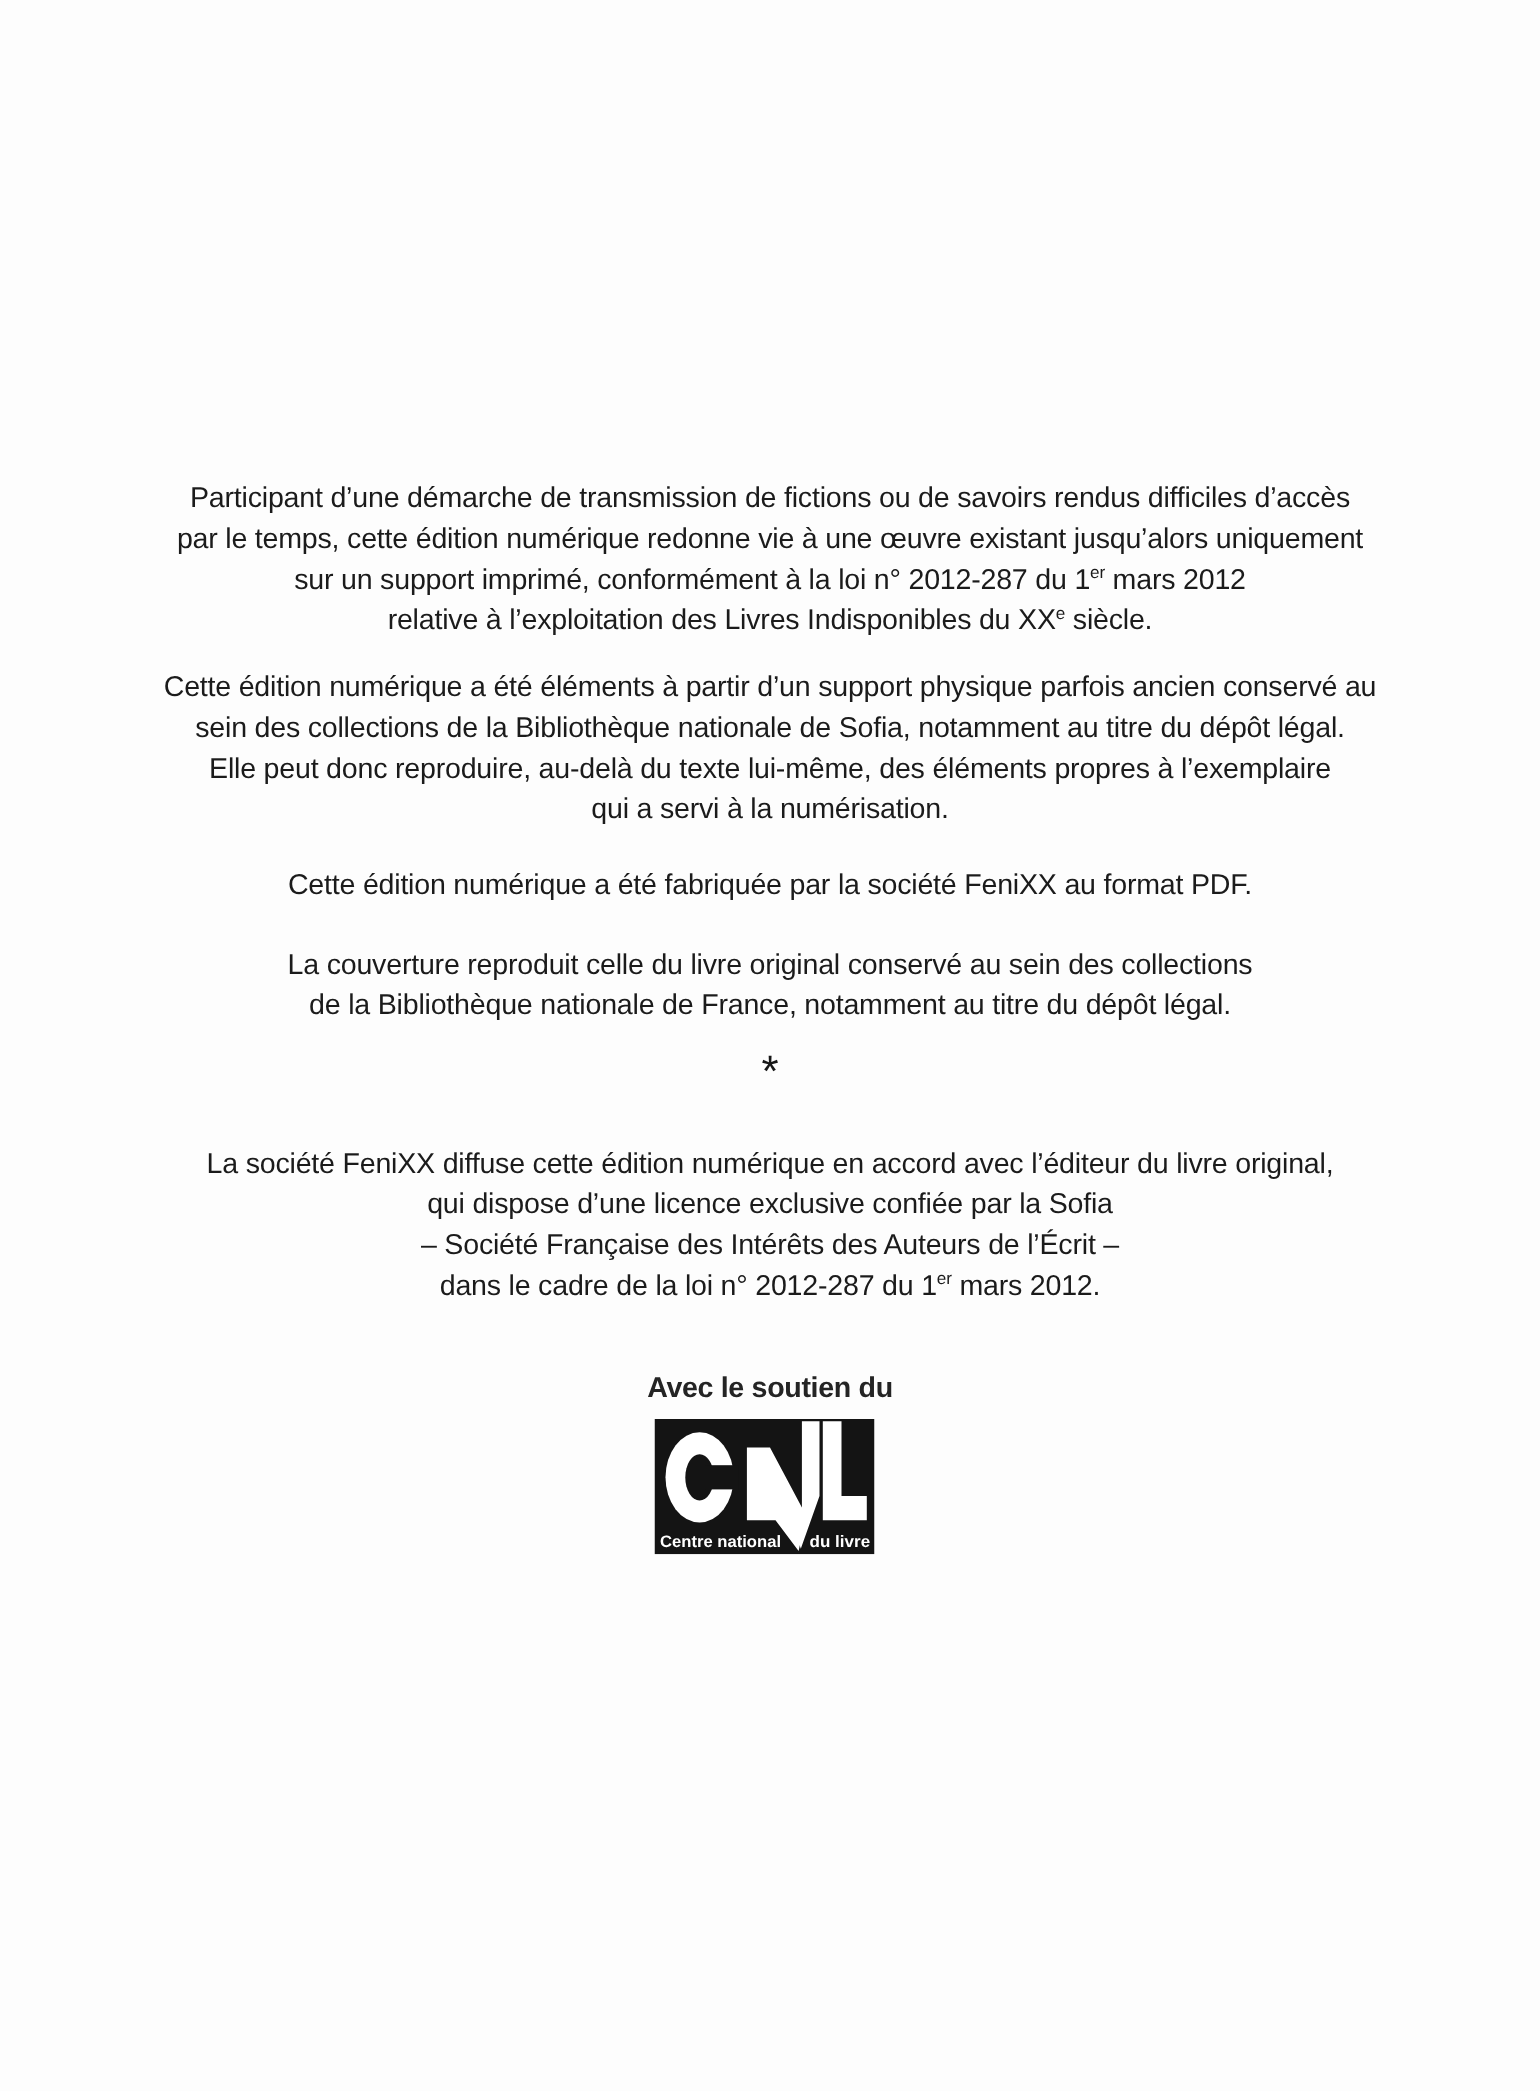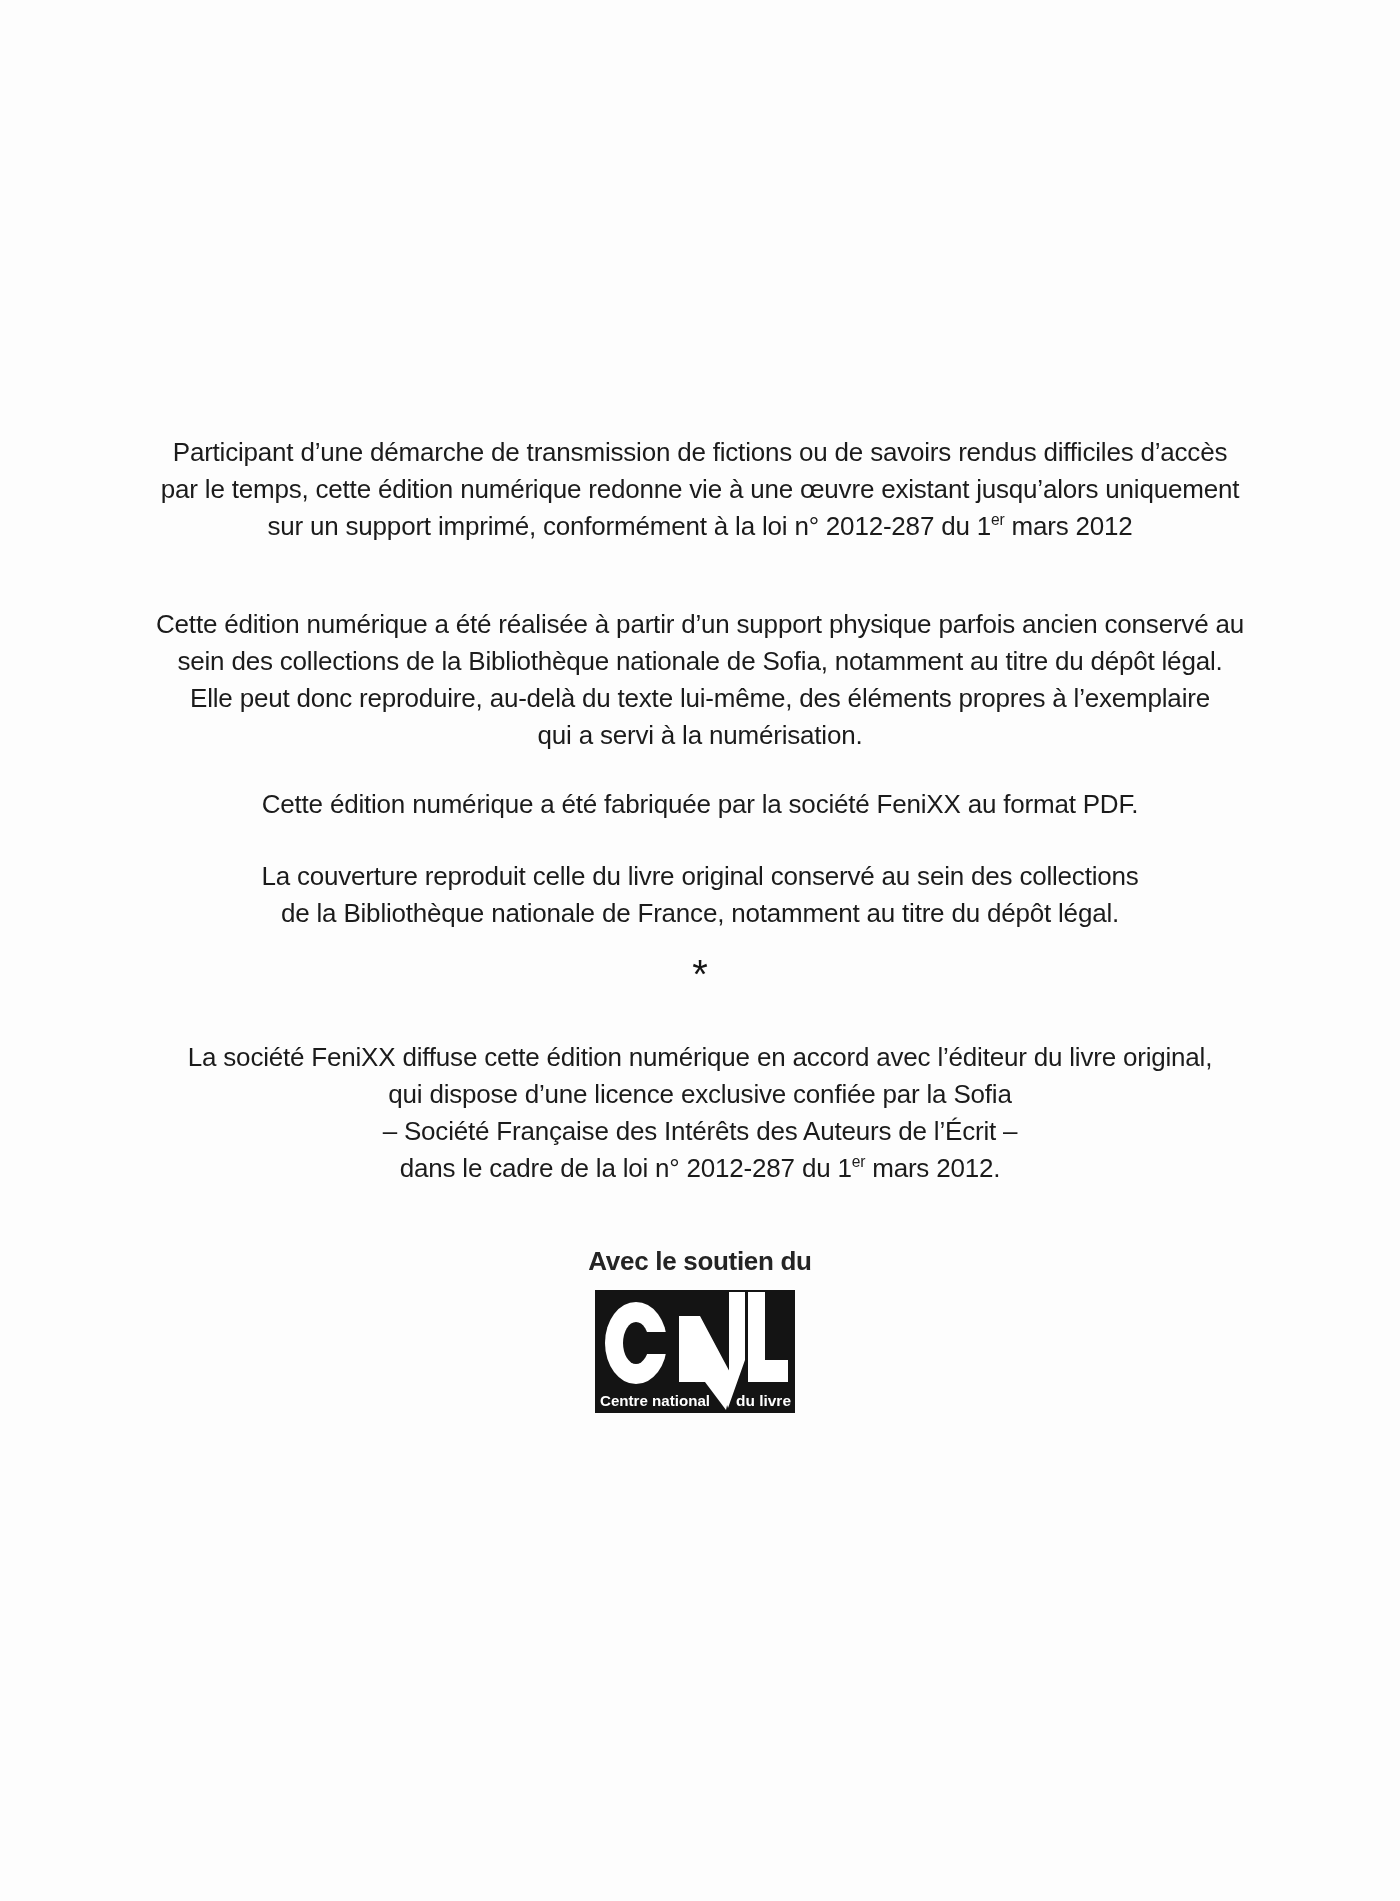--- a/index.html
+++ b/index.html
@@ -73,24 +73,25 @@
 </style>
 </head>
 <body>
 
 <div class="page">
 
   <section class="para" style="top:434px">
       <div class="line">Participant d’une démarche de transmission de fictions ou de savoirs rendus difficiles d’accès</div>
       <div class="line">par le temps, cette édition numérique redonne vie à une œuvre existant jusqu’alors uniquement</div>
       <div class="line">sur un support imprimé, conformément à la loi n° 2012-287 du 1<sup>er</sup> mars 2012</div>
+      <div class="line">relative à l’exploitation des Livres Indisponibles du XX<sup>e</sup> siècle.</div>
     </section>
 
   <section class="para" style="top:606px">
-      <div class="line">Cette édition numérique a été réalisée à partir d’un support physique parfois ancien conservé au</div>
+      <div class="line">Cette édition numérique a été éléments à partir d’un support physique parfois ancien conservé au</div>
       <div class="line">sein des collections de la Bibliothèque nationale de Sofia, notamment au titre du dépôt légal.</div>
       <div class="line">Elle peut donc reproduire, au-delà du texte lui-même, des éléments propres à l’exemplaire</div>
       <div class="line">qui a servi à la numérisation.</div>
     </section>
 
   <section class="para" style="top:786px">
       <div class="line">Cette édition numérique a été fabriquée par la société FeniXX au format PDF.</div>
     </section>
 
   <section class="para" style="top:858px">

